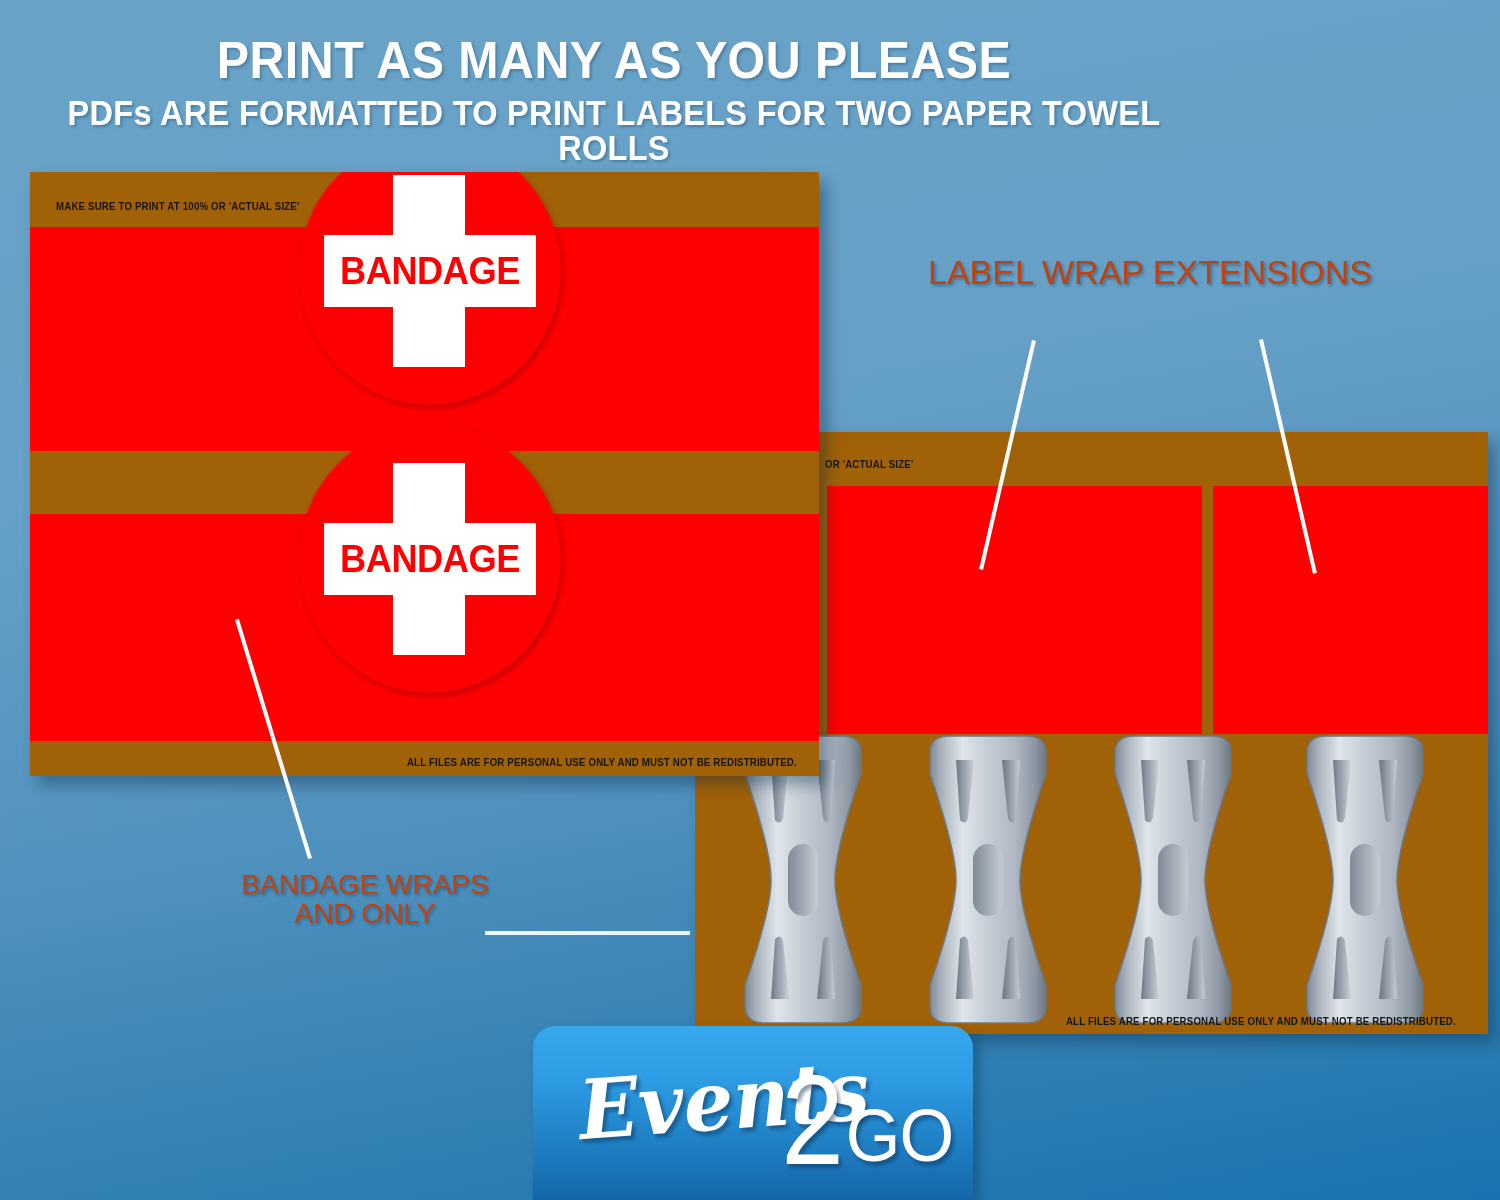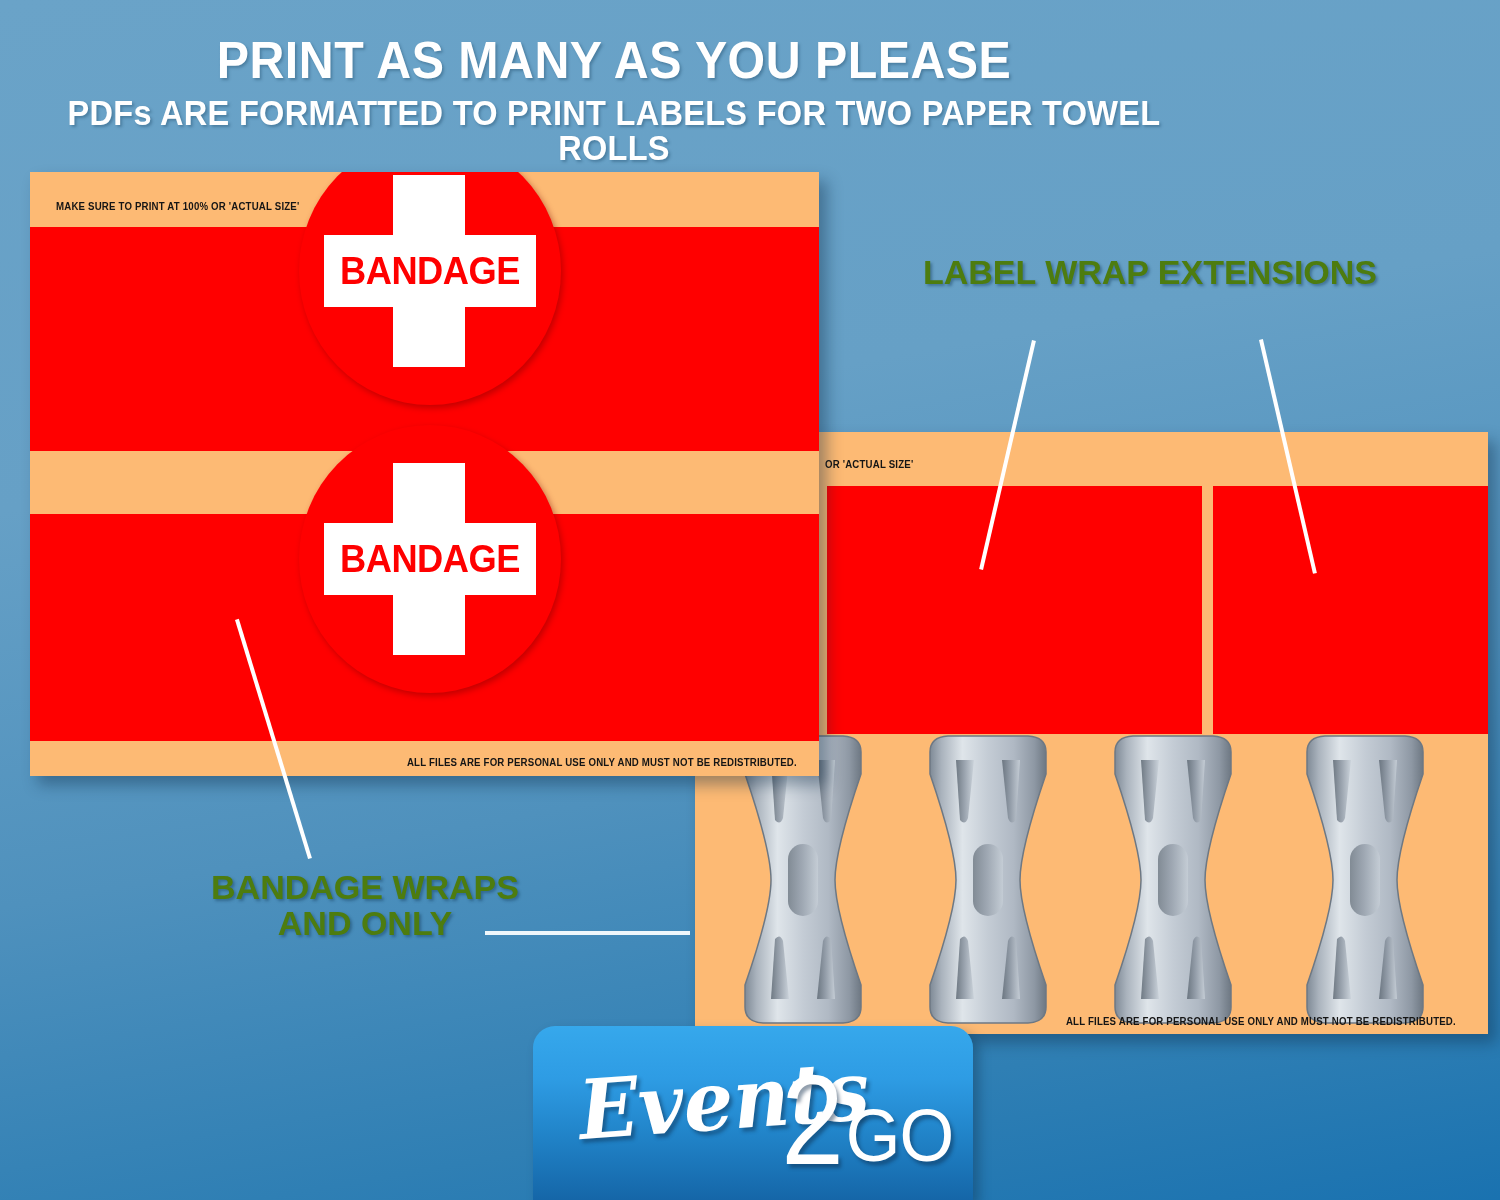--- a/index.html
+++ b/index.html
@@ -19,21 +19,21 @@
     transform:scaleX(0.93);
   }
   .title2 {
     font-size:35px; font-weight:bold; color:#ffffff; letter-spacing:0.3px;
     margin-top:9px; line-height:1.0;
     text-shadow:2px 2px 3px rgba(20,60,90,0.35);
     transform:scaleX(0.93);
   }
 
   
-  .sheet { position:absolute; background:#fdba74; box-shadow:8px 9px 14px rgba(10,40,65,0.38); overflow:hidden; }
+  .sheet { position:absolute; background:#a16207; box-shadow:8px 9px 14px rgba(10,40,65,0.38); overflow:hidden; }
 
   .sheet-a { left:30px; top:172px; width:789px; height:604px; z-index:5; }
   .sheet-b { left:695px; top:432px; width:793px; height:602px; z-index:3; }
 
   .print-note {
     position:absolute; font-size:10.5px; font-weight:bold; color:#151515;
     letter-spacing:0.2px; white-space:nowrap; transform:scaleX(0.92); transform-origin:left center;
   }
   .footer-note {
     position:absolute; font-size:10.5px; font-weight:bold; color:#151515;
@@ -54,25 +54,25 @@
     position:absolute; color:#FF0000; font-weight:bold;
     letter-spacing:-0.5px; transform:scaleX(0.93);
     white-space:nowrap; z-index:4;
   }
 
   
   .clip { position:absolute; }
 
   
   .callout {
-    position:absolute; color:#4d7c0f; font-weight:bold; line-height:1.05;
+    position:absolute; color:#c2410c; font-weight:normal; line-height:1.05;
     text-shadow:2px 2px 3px rgba(20,60,90,0.45);
   }
   .callout-right { font-size:34px; text-align:center; left:900px; top:255px; width:500px; }
-  .callout-left  { font-size:34px; text-align:center; left:180px; top:870px; width:370px; }
+  .callout-left  { font-size:28px; text-align:center; left:180px; top:870px; width:370px; }
 
   .leader { position:absolute; background:#ffffff; transform-origin:top left; }
   .leader-h { position:absolute; background:#eef6fb; height:4px; }
 
   
   .logo-badge {
     position:absolute; left:533px; top:1026px; width:440px; height:174px;
     background:linear-gradient(180deg,#36a8ec 0%,#2e9ce4 30%,#2184c9 62%,#1566a8 100%);
     border-radius:22px 22px 0 0;
     box-shadow:6px 6px 12px rgba(10,40,65,0.35);

